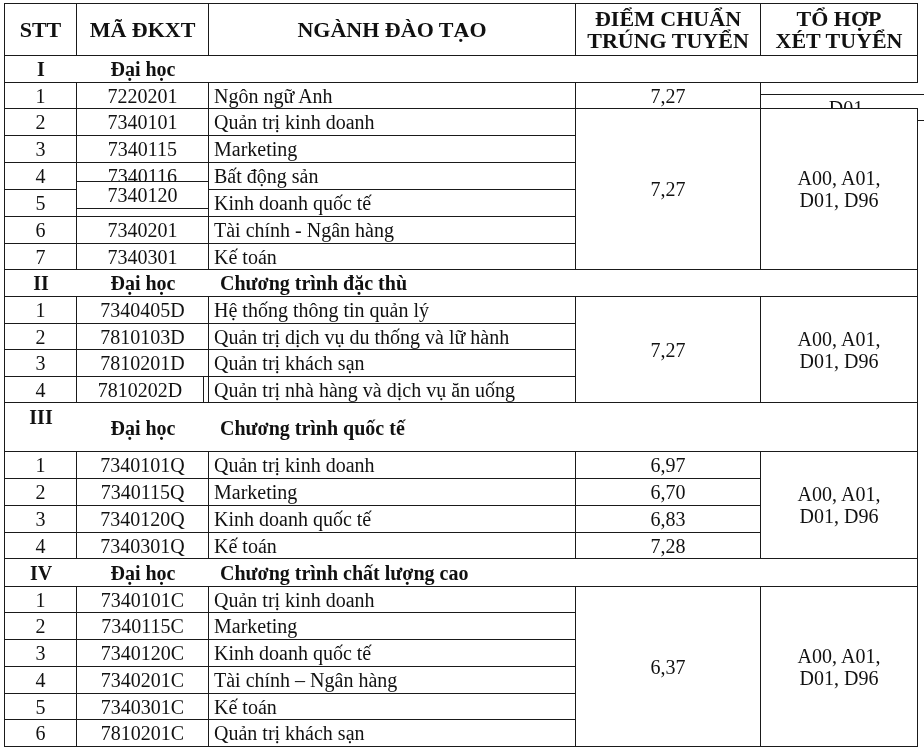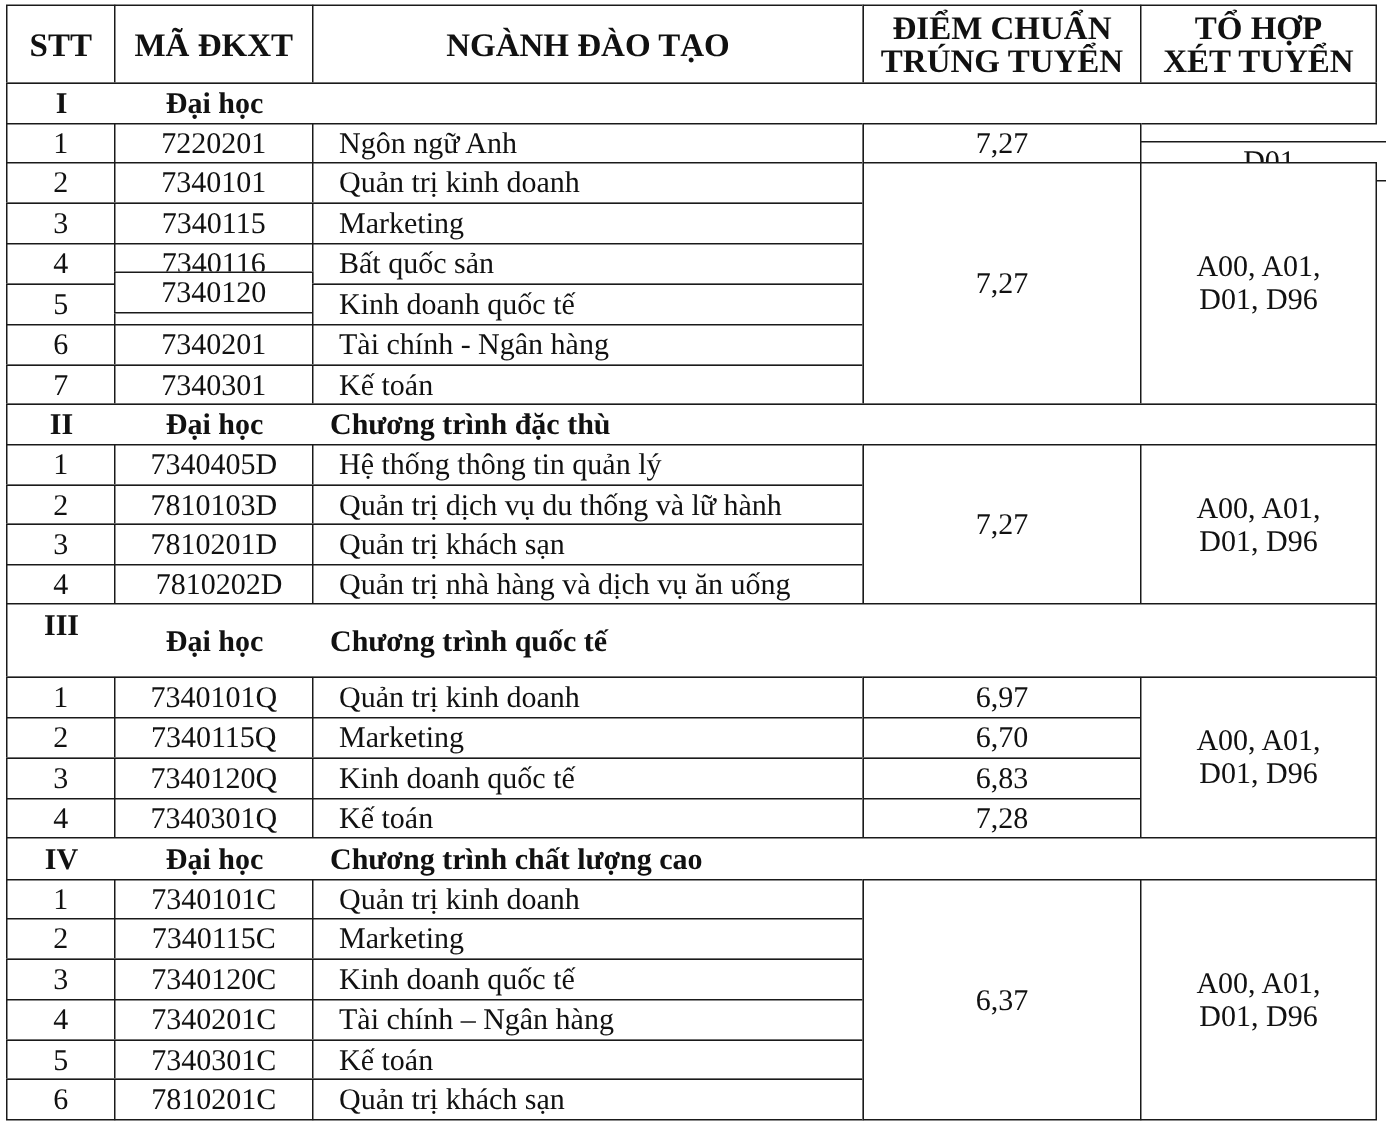--- a/index.html
+++ b/index.html
@@ -3,21 +3,21 @@
 <meta charset="utf-8">
 <style>
   html, body { margin: 0; padding: 0; background: #ffffff; }
   body { width: 924px; height: 756px; position: relative; overflow: hidden;
          font-family: "Liberation Serif", "DejaVu Serif", serif; color: #111; }
   .grid { position: absolute; left: 4px; top: 3px; }
   .cell { position: absolute; box-sizing: border-box; border: 1px solid #1a1a1a;
           display: flex; align-items: center; font-size: 20px; line-height: 22px;
           white-space: nowrap; overflow: hidden; background: #fff; }
   .c { justify-content: center; text-align: center; }
-  .l { justify-content: flex-start; padding-left: 17px; text-align: right; }
+  .l { justify-content: flex-start; padding-left: 5px; text-align: right; }
   .hdr { font-weight: bold; font-size: 22px; }
   .sec { font-weight: bold; }
   .wrap { white-space: normal; flex-direction: column; justify-content: center; }
 </style>
 </head>
 <body>
 
 <div id="table" class="grid">
     <div class="cell c hdr" style="left: 0px; width: 73px; top: 0px; height: 53px;">STT</div>
     <div class="cell c hdr" style="left: 72px; width: 133px; top: 0px; height: 53px;">MÃ ĐKXT</div>
@@ -38,21 +38,21 @@
     <div class="cell c" style="left: 72px; width: 133px; top: 79px; height: 27px;">7220201</div>
     <div class="cell l" style="left: 204px; width: 368px; top: 79px; height: 27px;">Ngôn ngữ Anh</div>
     <div class="cell c" style="left: 0px; width: 73px; top: 105px; height: 28px;">2</div>
     <div class="cell c" style="left: 72px; width: 133px; top: 105px; height: 28px;">7340101</div>
     <div class="cell l" style="left: 204px; width: 368px; top: 105px; height: 28px;">Quản trị kinh doanh</div>
     <div class="cell c" style="left: 0px; width: 73px; top: 132px; height: 28px;">3</div>
     <div class="cell c" style="left: 72px; width: 133px; top: 132px; height: 28px;">7340115</div>
     <div class="cell l" style="left: 204px; width: 368px; top: 132px; height: 28px;">Marketing</div>
     <div class="cell c" style="left: 0px; width: 73px; top: 159px; height: 28px;">4</div>
     <div class="cell c" style="left: 72px; width: 133px; top: 159px; height: 28px;">7340116</div>
-    <div class="cell l" style="left: 204px; width: 368px; top: 159px; height: 28px;">Bất quốc sản</div>
+    <div class="cell l" style="left: 204px; width: 368px; top: 159px; height: 28px;">Bất động sản</div>
     <div class="cell c" style="left: 0px; width: 73px; top: 186px; height: 28px;">5</div>
     <div class="cell c" style="left: 72px; width: 133px; top: 178px; height: 28px;">7340120</div>
     <div class="cell l" style="left: 204px; width: 368px; top: 186px; height: 28px;">Kinh doanh quốc tế</div>
     <div class="cell c" style="left: 0px; width: 73px; top: 213px; height: 28px;">6</div>
     <div class="cell c" style="left: 72px; width: 133px; top: 213px; height: 28px;">7340201</div>
     <div class="cell l" style="left: 204px; width: 368px; top: 213px; height: 28px;">Tài chính - Ngân hàng</div>
     <div class="cell c" style="left: 0px; width: 73px; top: 240px; height: 27px;">7</div>
     <div class="cell c" style="left: 72px; width: 133px; top: 240px; height: 27px;">7340301</div>
     <div class="cell l" style="left: 204px; width: 368px; top: 240px; height: 27px;">Kế toán</div>
     <div class="cell c" style="left: 571px; width: 186px; top: 79px; height: 27px;">7,27</div>
@@ -72,21 +72,21 @@
     <div class="cell c" style="left: 0px; width: 73px; top: 293px; height: 28px;">1</div>
     <div class="cell c" style="left: 72px; width: 133px; top: 293px; height: 28px;">7340405D</div>
     <div class="cell l" style="left: 204px; width: 368px; top: 293px; height: 28px;">Hệ thống thông tin quản lý</div>
     <div class="cell c" style="left: 0px; width: 73px; top: 320px; height: 27px;">2</div>
     <div class="cell c" style="left: 72px; width: 133px; top: 320px; height: 27px;">7810103D</div>
     <div class="cell l" style="left: 204px; width: 368px; top: 320px; height: 27px;">Quản trị dịch vụ du thống và lữ hành</div>
     <div class="cell c" style="left: 0px; width: 73px; top: 346px; height: 28px;">3</div>
     <div class="cell c" style="left: 72px; width: 133px; top: 346px; height: 28px;">7810201D</div>
     <div class="cell l" style="left: 204px; width: 368px; top: 346px; height: 28px;">Quản trị khách sạn</div>
     <div class="cell c" style="left: 0px; width: 73px; top: 373px; height: 27px;">4</div>
-    <div class="cell c" style="left: 72px; width: 140px; top: 373px; height: 27px; text-align: right;">7810202D</div>
+    <div class="cell c" style="left: 72px; width: 128px; top: 373px; height: 27px; text-align: right;">7810202D</div>
     <div class="cell l" style="left: 204px; width: 368px; top: 373px; height: 27px;">Quản trị nhà hàng và dịch vụ ăn uống</div>
     <div class="cell c" style="left: 571px; width: 186px; top: 293px; height: 107px;">7,27</div>
     <div class="cell c wrap" style="left: 756px; width: 158px; top: 293px; height: 107px;">
       <span>A00, A01,</span>
       <span>D01, D96</span>
     </div>
     <div class="cell sec" style="left: 0px; width: 914px; top: 399px; height: 50px; display: block;">
       <div style="position: absolute; left: 0px; width: 72px; top: 3px; height: 22px; display: flex; align-items: center; justify-content: center;">III</div>
       <div style="position: absolute; left: 72px; width: 132px; top: 12px; height: 26px; display: flex; align-items: center; justify-content: center;">Đại học</div>
       <div style="position: absolute; left: 215px; width: 360px; top: 12px; height: 26px; display: flex; align-items: center; justify-content: flex-start;">Chương trình quốc tế</div>

